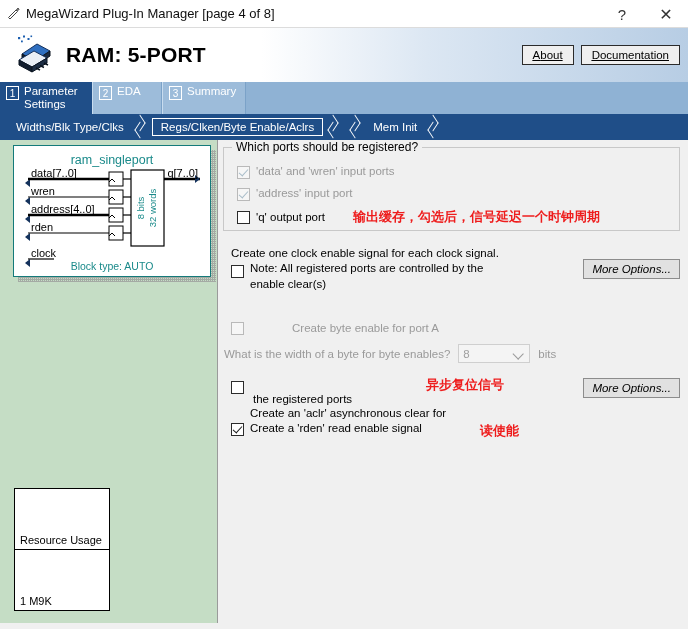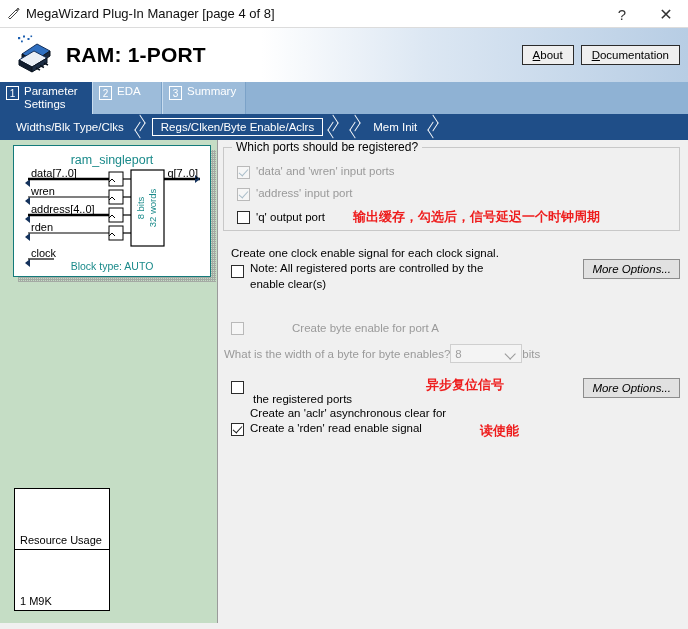--- a/index.html
+++ b/index.html
@@ -39,20 +39,21 @@
   .logo svg { display: block; }
   .prod-title {
     font-size: 21px; font-weight: bold; letter-spacing: .2px;
     margin-left: 10px; color: #000;
   }
   .hdr-btns { position: absolute; right: 8px; display: flex; gap: 7px; }
   .winbtn {
     background: #efefef; border: 1px solid #2b2b2b;
     font-size: 11.5px; padding: 3px 10px; color: #000;
     font-family: "Liberation Sans", sans-serif;
+    text-decoration: underline;
   }
   .winbtn u { text-decoration: underline; }
 
   
   .tabstrip {
     height: 32px; background: #8fb2d4; display: flex; align-items: flex-end;
     position: relative;
   }
   .tab {
     height: 32px; display: flex; align-items: flex-start; gap: 5px;
@@ -193,21 +194,21 @@
       <path d="M9 26 L24 17 L37 24 L22 33 Z" fill="#e9eef5" stroke="#14305c" stroke-width="1"></path>
       <path d="M9 26 L9 31 L22 38 L22 33 Z" fill="#101c2e" stroke="#0b1420" stroke-width="1"></path>
       <path d="M22 33 L37 24 L37 29 L22 38 Z" fill="#1c2d44" stroke="#0b1420" stroke-width="1"></path>
       <g stroke="#0b1420" stroke-width="1.4">
         <line x1="26" y1="34" x2="30" y2="36"></line>
           <line x1="30" y1="31.5" x2="34" y2="33.5"></line>
         <line x1="34" y1="29" x2="38" y2="31"></line>
       </g>
     </svg>
   </div>
-  <div class="prod-title">RAM: 1-PORT</div>
+  <div class="prod-title">RAM: 5-PORT</div>
   <div class="hdr-btns">
     <button class="winbtn"><u>A</u>bout</button>
     <button class="winbtn"><u>D</u>ocumentation</button>
   </div>
 </div>
 
 <div class="tabstrip">
   <div class="tab active" style="width:92px">
     <span class="num">1</span>
     <span class="lbl">Parameter Settings</span>
@@ -327,21 +328,21 @@
       <div style="position:absolute;left:26px;top:15px;font-size:11.5px;">Note: All registered ports are controlled by the</div>
       <div style="position:absolute;left:26px;top:31px;font-size:11.5px;">enable clear(s)</div>
       <button class="moreopt" style="right:0;top:12px;">More Options...</button>
     </div>
 
     <div class="row" style="position:absolute;left:13px;top:181px;align-items:center;gap:48px;">
       <span class="cb dis"></span>
       <span class="lbl-dis">Create byte enable for port A</span>
     </div>
 
-    <div class="row" style="position:absolute;left:6px;top:204px;align-items:center;gap:0;">
+    <div class="row" style="position:absolute;left:6px;top:204px;align-items:center;gap:8px;">
       <span class="lbl-dis">What is the width of a byte for byte enables?</span>
       <span class="combo">
         <span class="cv">8</span>
         <span class="carat"></span>
       </span>
       <span class="lbl-dis">bits</span>
     </div>
 
     <div style="position:absolute;left:6px;top:237px;right:8px;">
       <span class="cb" style="position:absolute;left:7px;top:3px;"></span>

